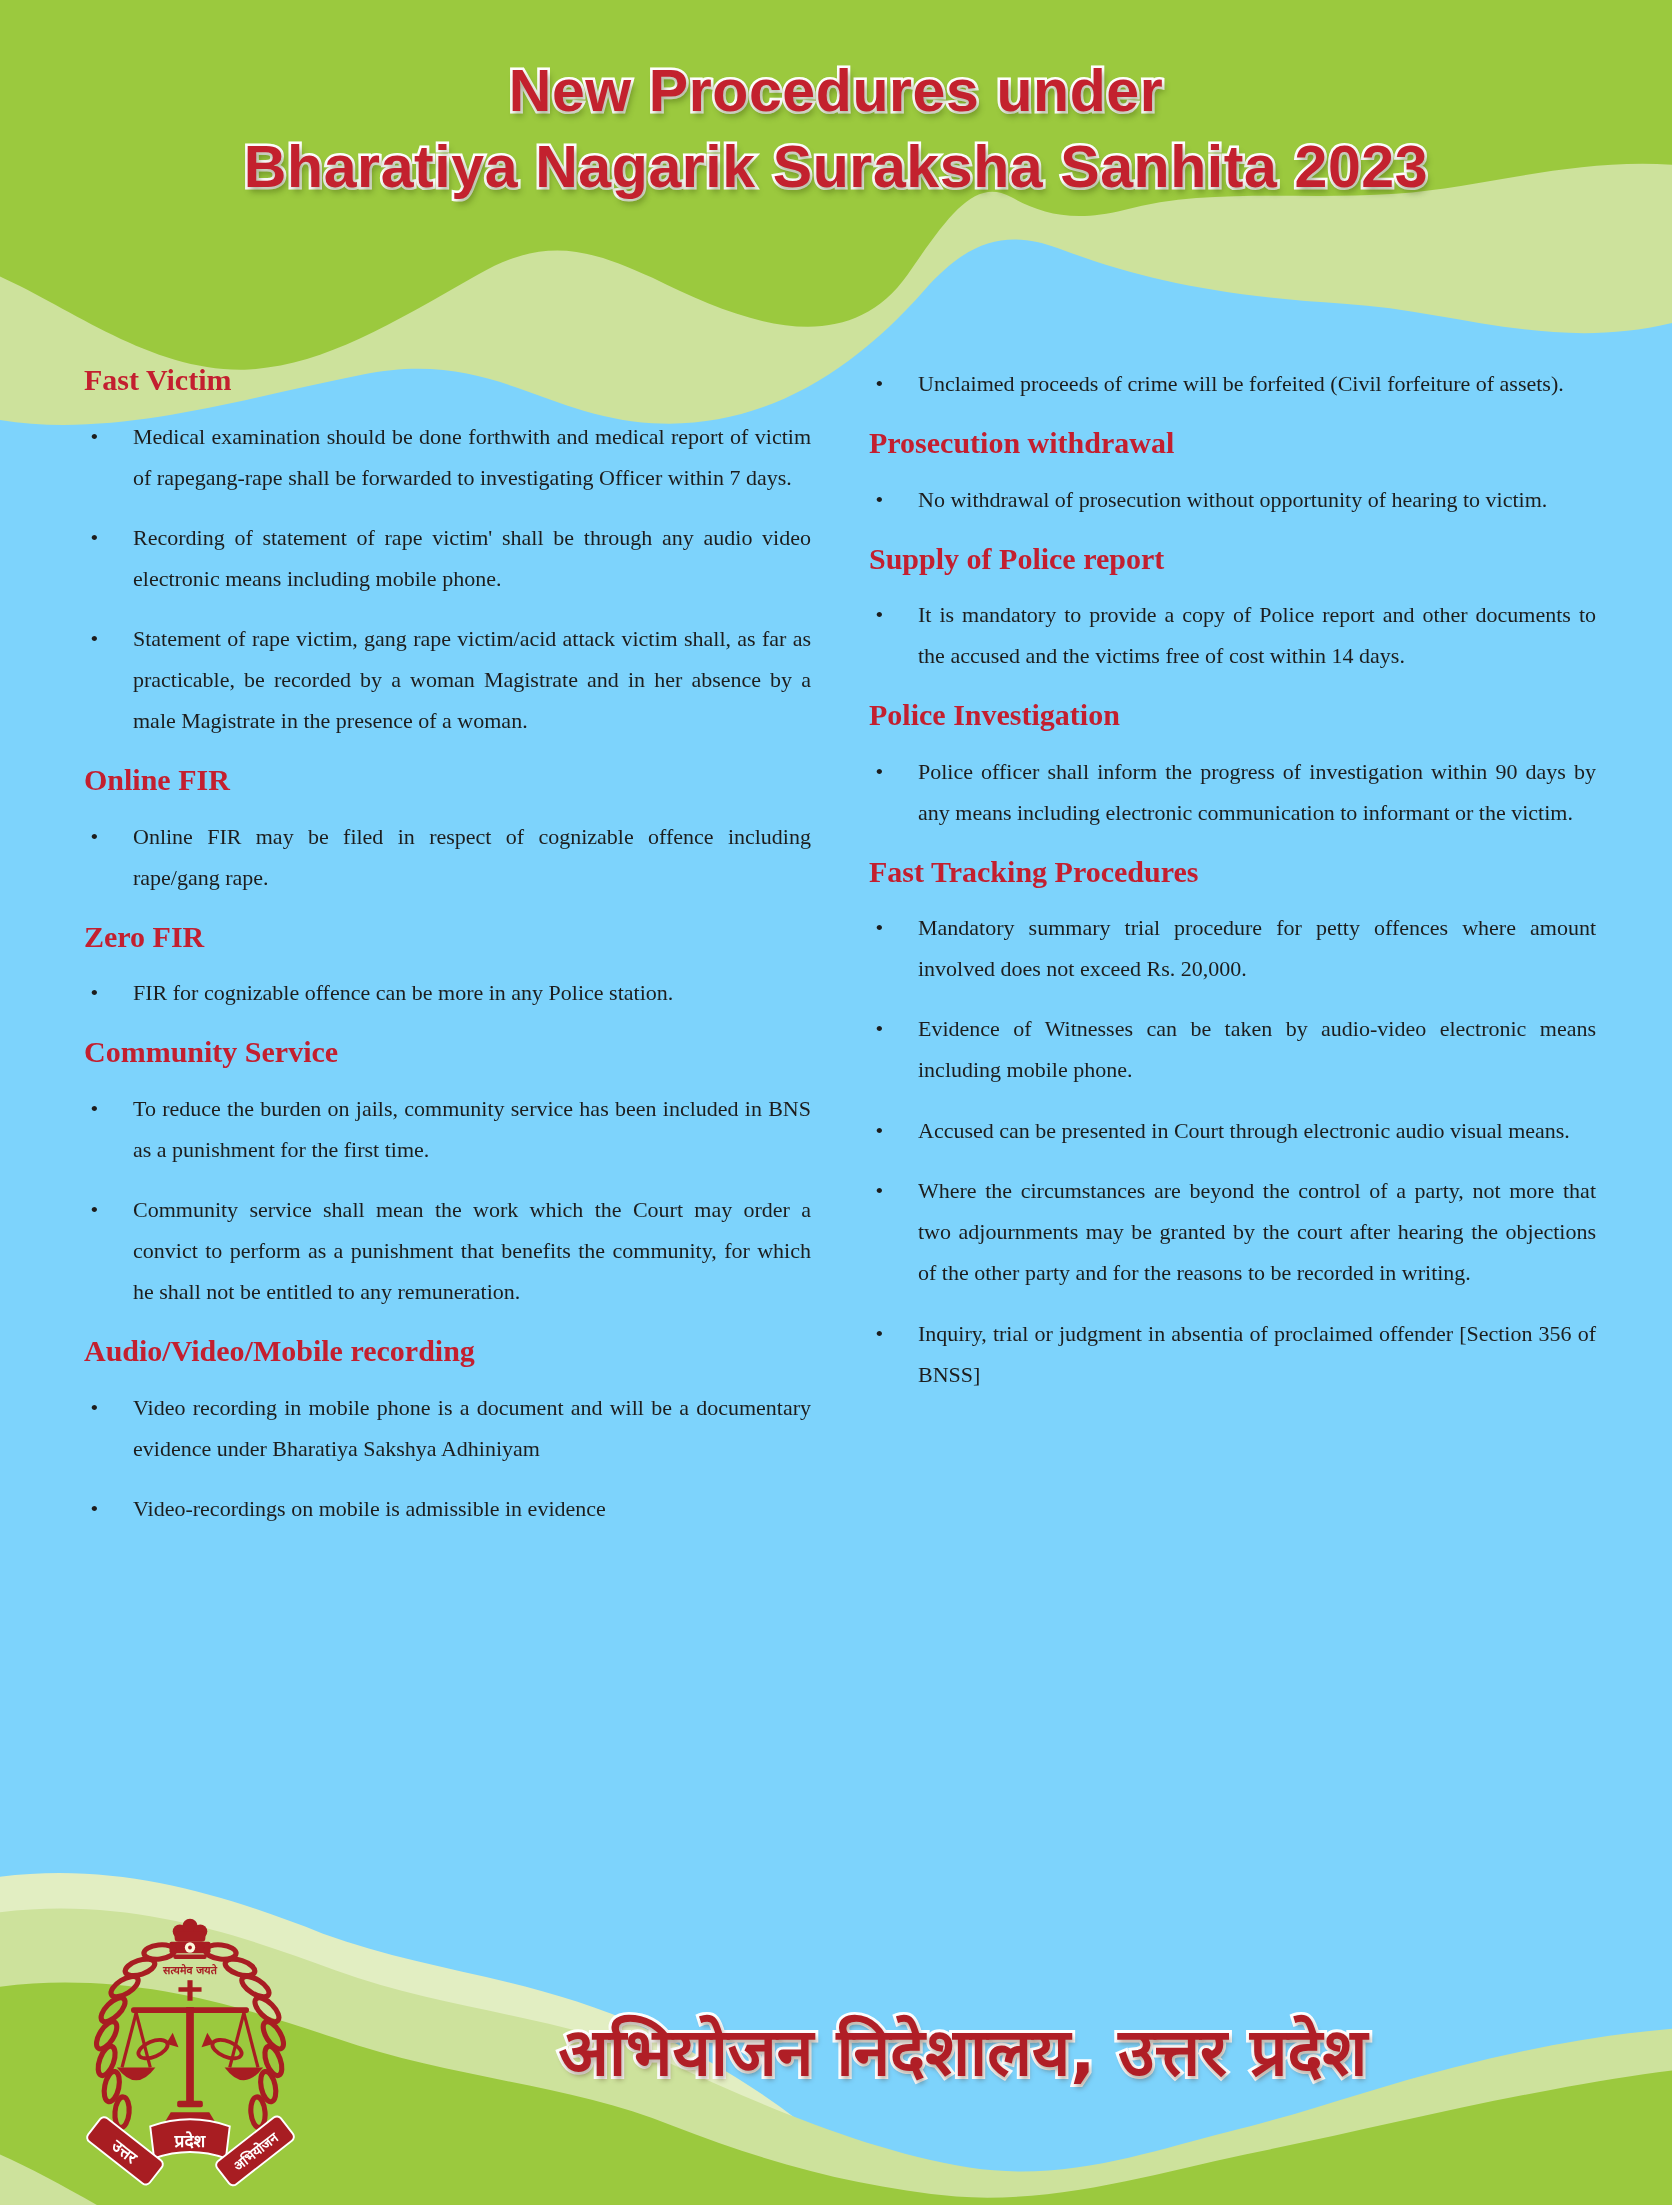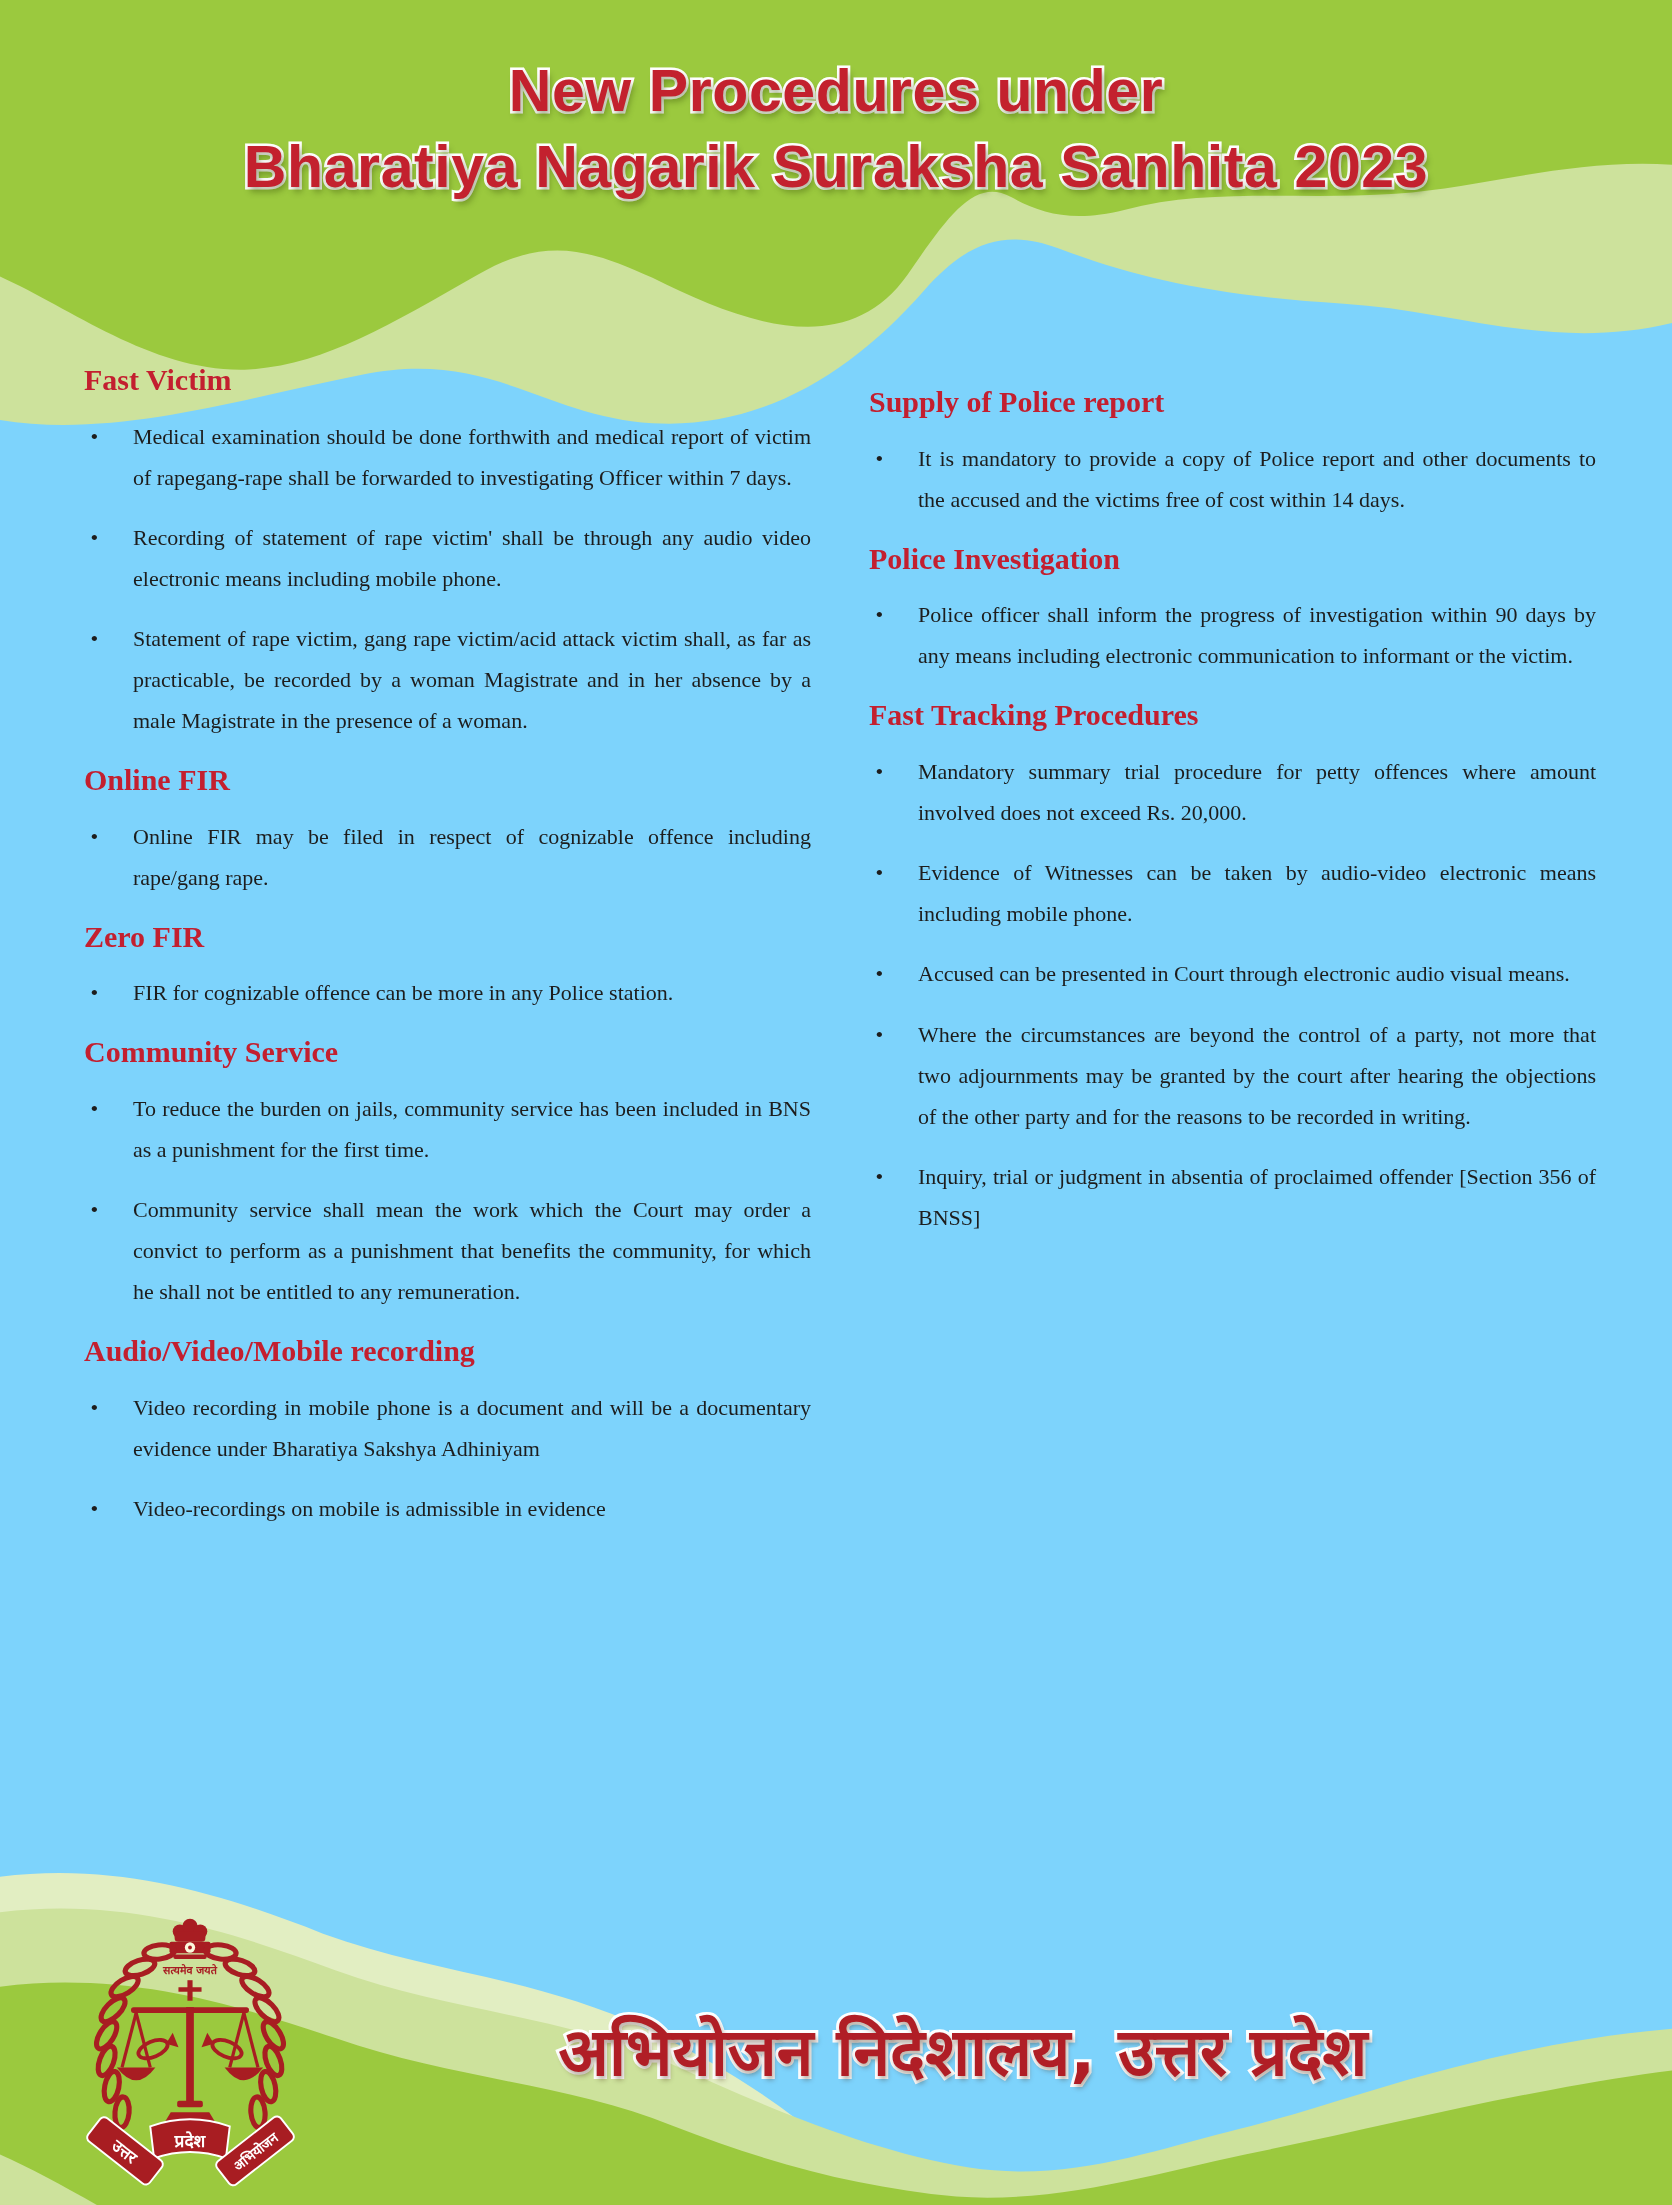--- a/index.html
+++ b/index.html
@@ -88,20 +88,25 @@
           <div class="bullet">Community service shall mean the work which the Court may order a convict to perform as a punishment that benefits the community, for which he shall not be entitled to any remuneration.</div>
         </div>
         <div class="sec">
           <div class="sec-heading">Audio/Video/Mobile recording</div>
           <div class="bullet">Video recording in mobile phone is a document and will be a documentary evidence under Bharatiya Sakshya Adhiniyam</div>
           <div class="bullet">Video-recordings on mobile is admissible in evidence</div>
         </div>
       </div>
     <div class="col">
         <div class="sec">
+          <div class="bullet">Unclaimed proceeds of crime will be forfeited (Civil forfeiture of assets).</div>
+        </div>
+        <div class="sec">
+          <div class="sec-heading">Prosecution withdrawal</div>
+          <div class="bullet">No withdrawal of prosecution without opportunity of hearing to victim.</div>
         </div>
         <div class="sec">
           <div class="sec-heading">Supply of Police report</div>
           <div class="bullet">It is mandatory to provide a copy of Police report and other documents to the accused and the victims  free of cost within 14 days.</div>
         </div>
         <div class="sec">
           <div class="sec-heading">Police Investigation</div>
           <div class="bullet">Police officer shall inform the progress of investigation within 90 days by any means including electronic communication to informant or the victim.</div>
         </div>
         <div class="sec">

